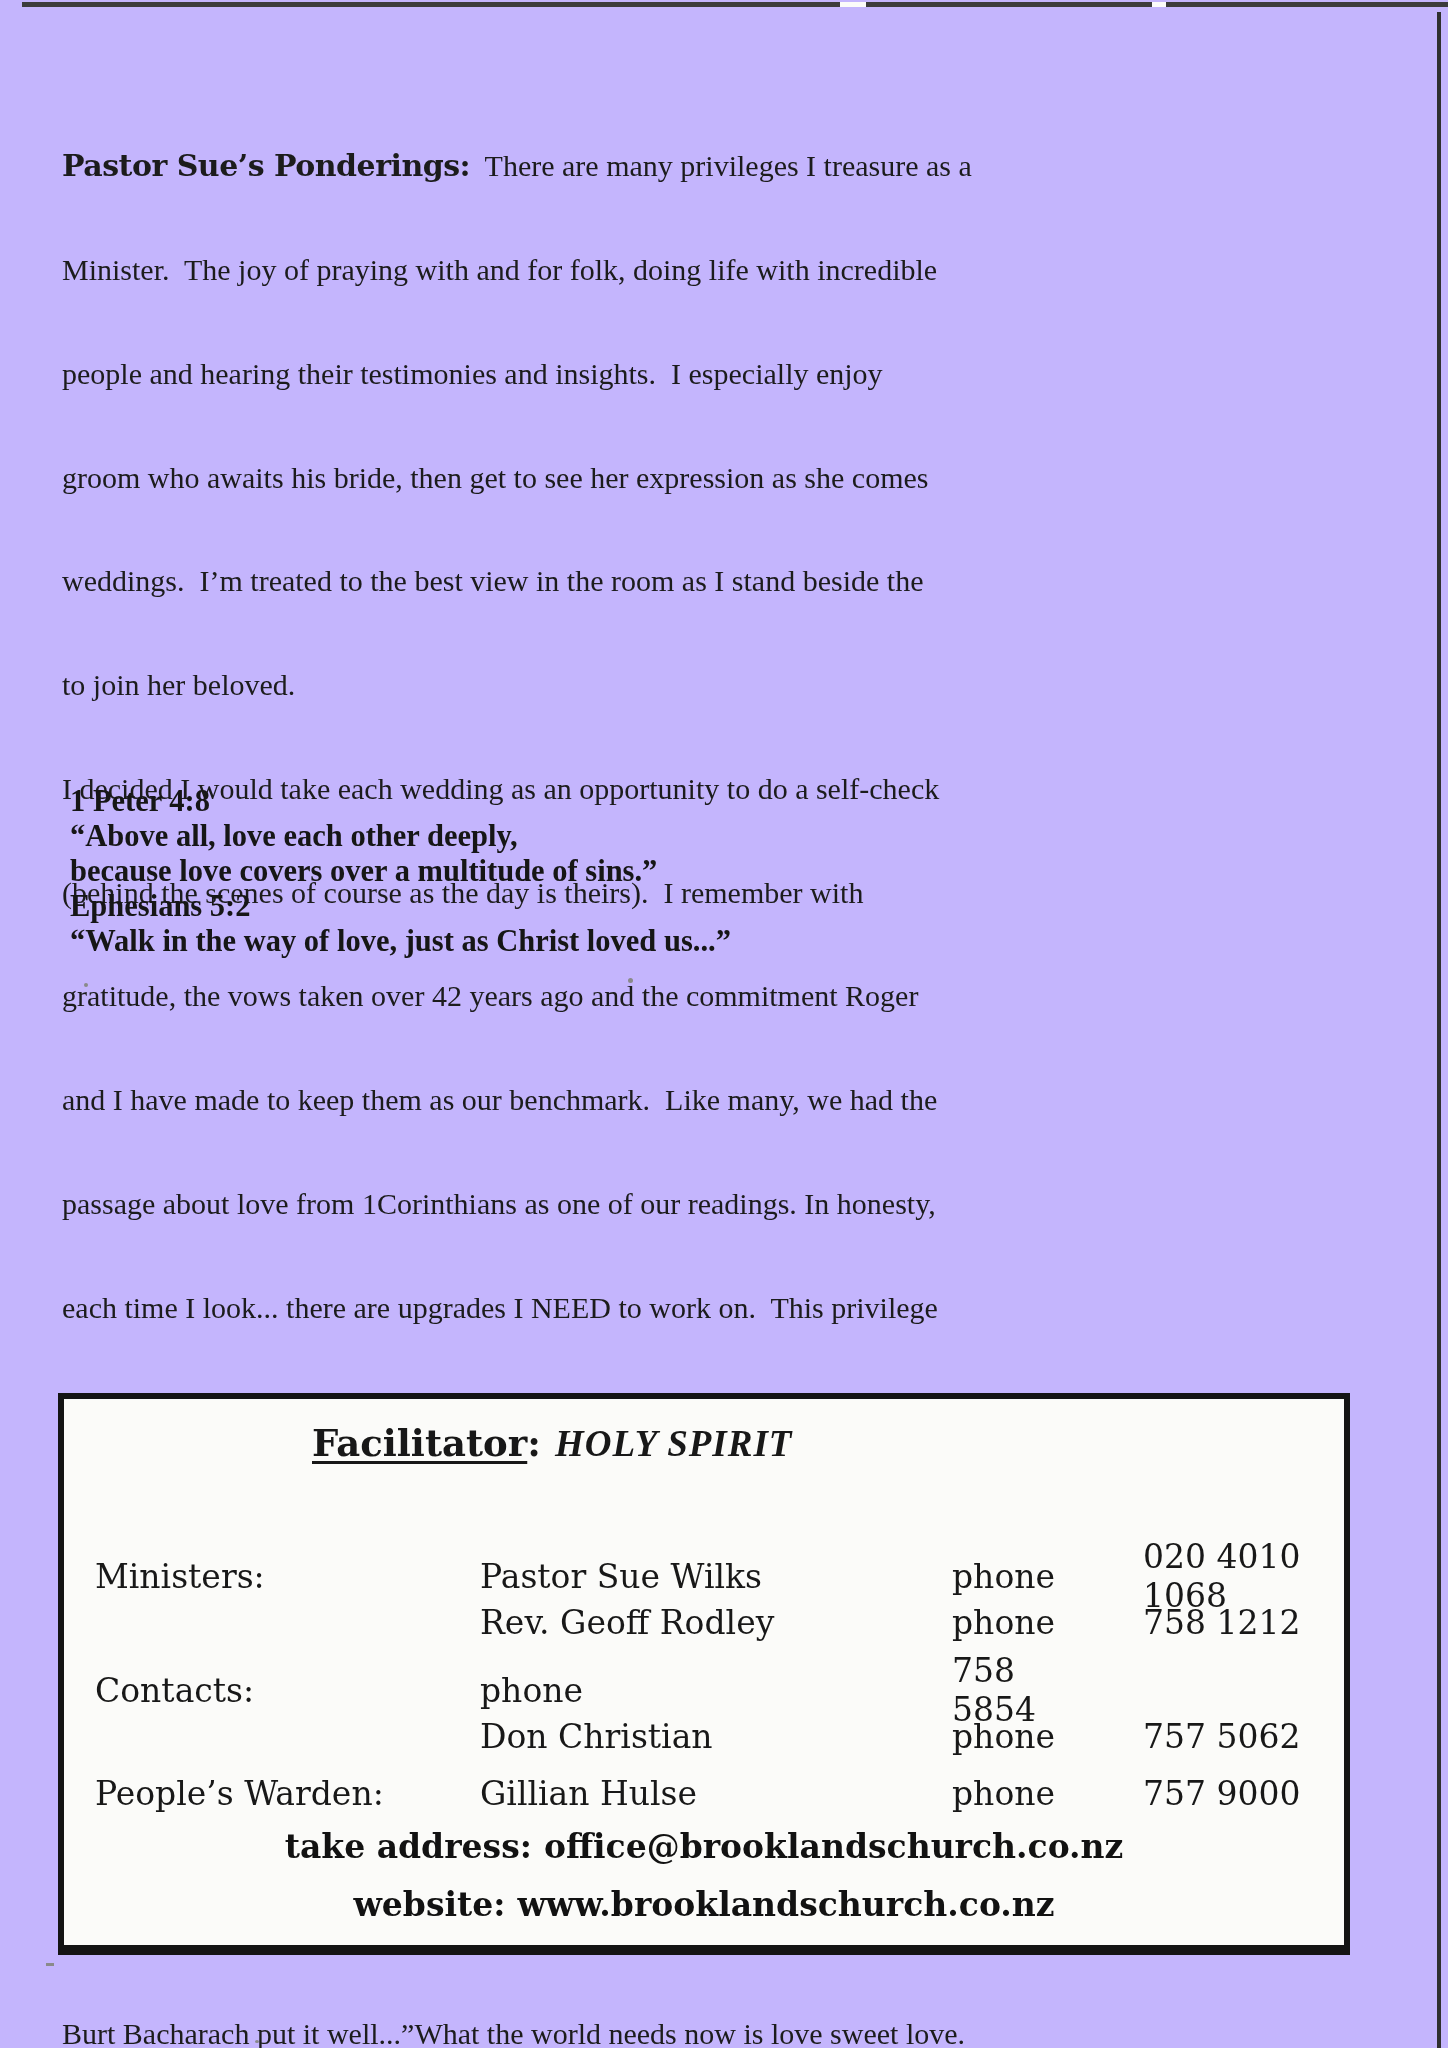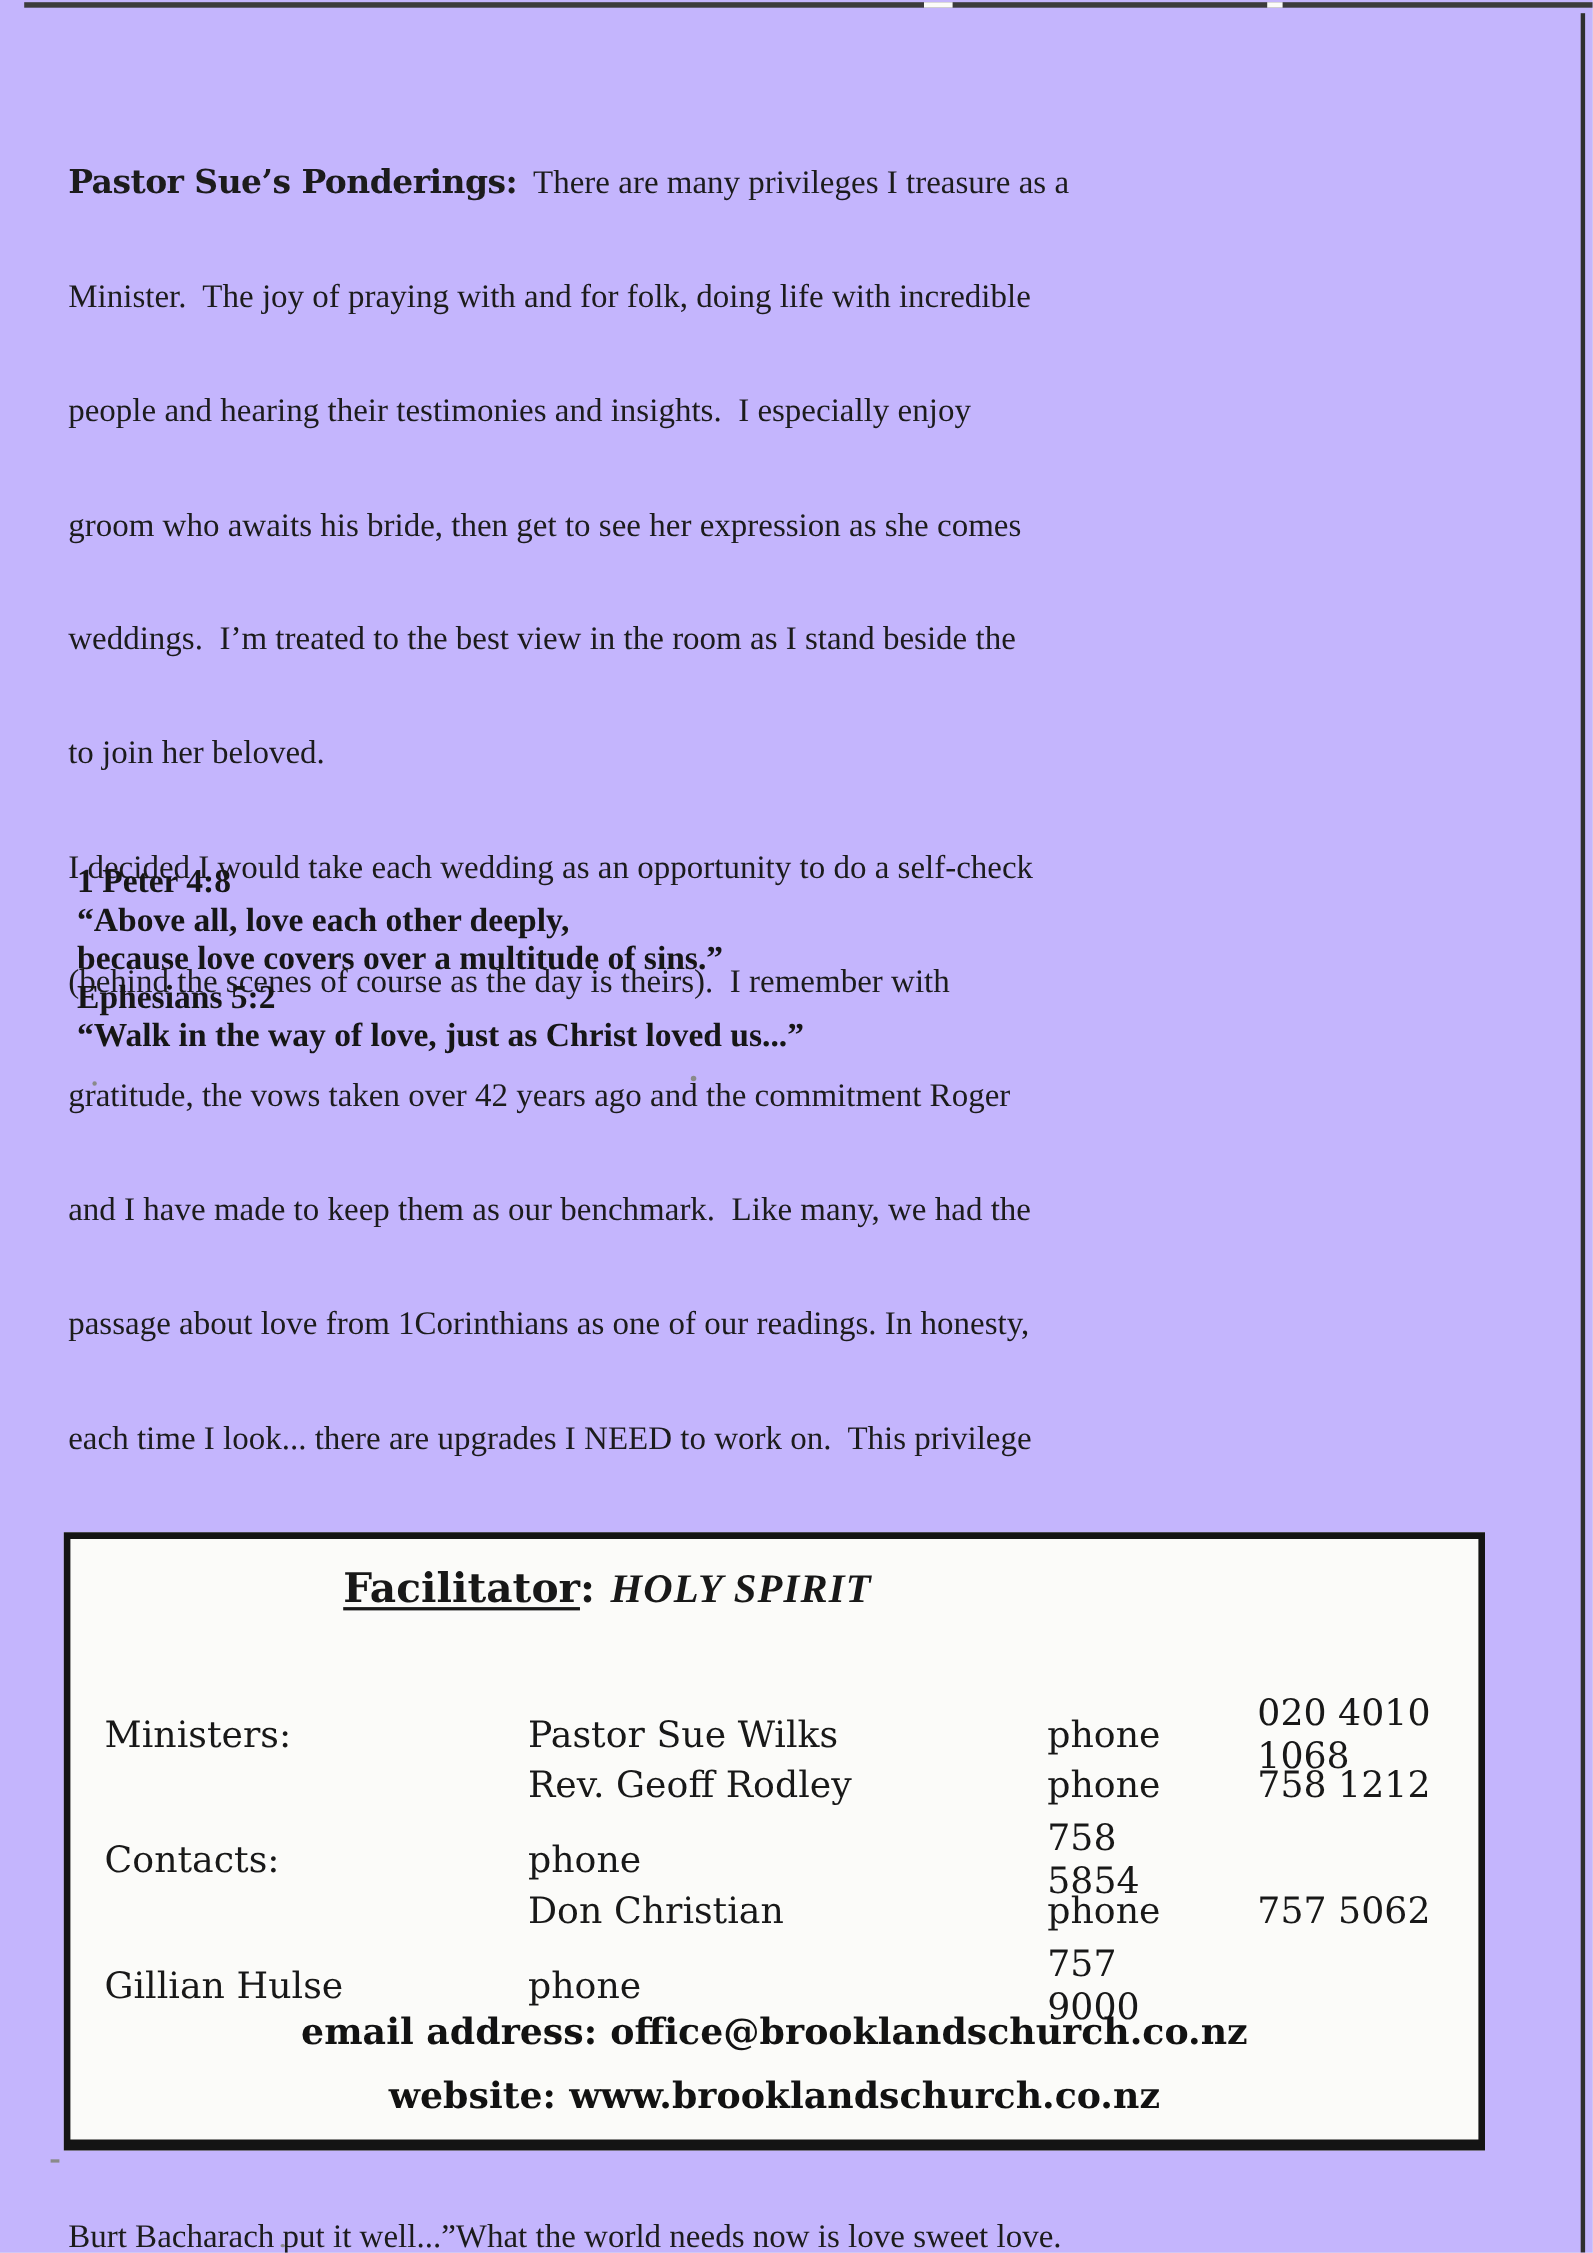--- a/index.html
+++ b/index.html
@@ -133,28 +133,29 @@
         <span>phone</span>
         <span>758 5854</span>
       </div>
       <div class="contact-row">
         <span></span>
         <span>Don Christian</span>
         <span>phone</span>
         <span>757 5062</span>
       </div>
       <div class="contact-row">
+        <span>People’s Warden:</span>
         <span>Gillian Hulse</span>
         <span>phone</span>
         <span>757 9000</span>
       </div>
     </div>
 
     <div class="email-line">
-      <span>email address:</span><span class="value">office@brooklandschurch.co.nz</span>
+      <span>take address:</span><span class="value">office@brooklandschurch.co.nz</span>
     </div>
     <div class="website-line">
       <span>website:</span><span class="value">www.brooklandschurch.co.nz</span>
     </div>
 
   </div>
 
 </div>
 
 </body></html>

